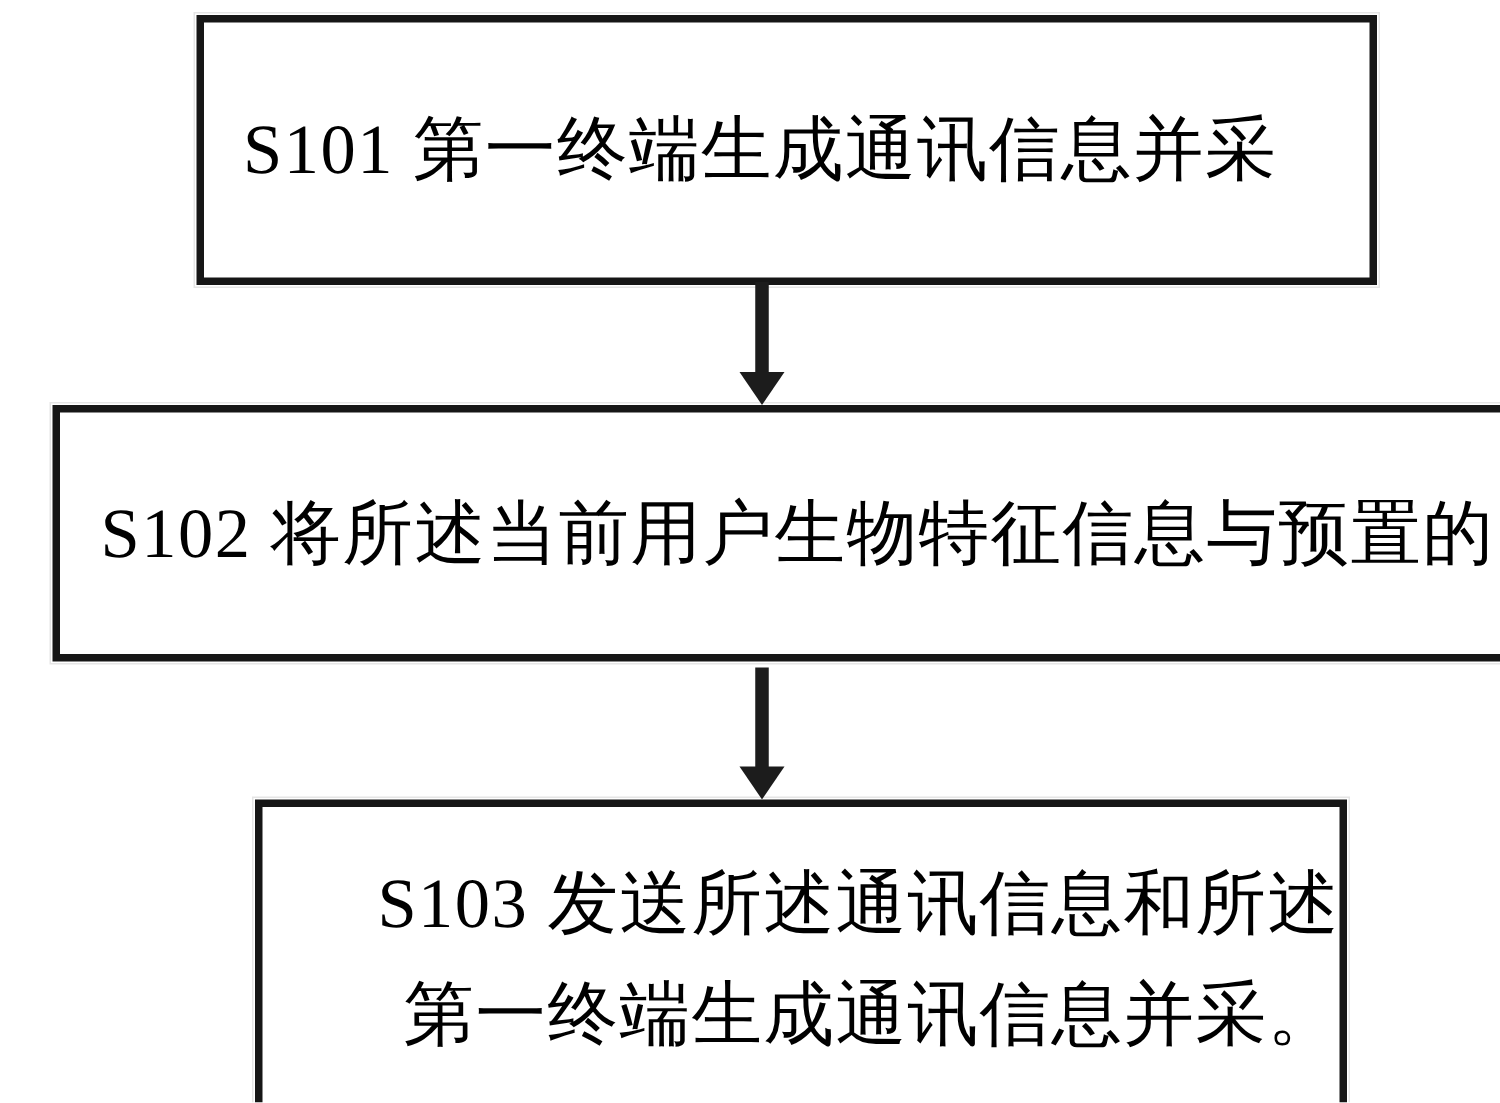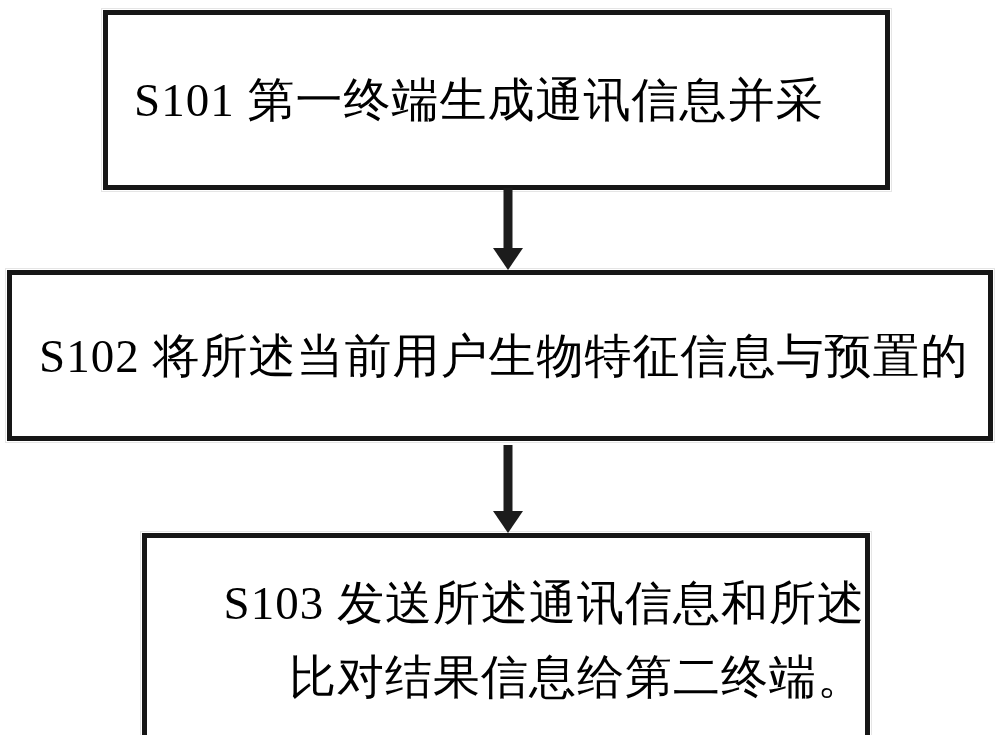--- a/index.html
+++ b/index.html
@@ -19,20 +19,21 @@
   .flow-box {
     position: absolute;
     box-sizing: border-box;
     background: #ffffff;
     border: 5px solid #161616;
     display: flex;
     flex-direction: column;
     justify-content: center;
     outline: 1px solid rgba(0,0,0,0.10);
     outline-offset: 1px;
+    margin-left: 28px;
   }
   .flow-box .line {
     font-size: 47px;
     line-height: 74px;
     letter-spacing: 1px;
     white-space: nowrap;
     font-weight: 500;
   }
   #box-s101 { left: 103px; top: 10px;  width: 787px; height: 180px; padding-left: 26px; }
   #box-s102 { left: 7px;   top: 270px; width: 986px; height: 171px; padding-left: 27px; }
@@ -84,16 +85,16 @@
     <div class="line">S102 将所述当前用户生物特征信息与预置的</div>
   </div>
 
   <div class="arrow" id="arrow-2">
     <div class="stem"></div>
     <div class="head"></div>
   </div>
 
   <div class="flow-box" id="box-s103">
     <div class="line">S103 发送所述通讯信息和所述</div>
-    <div class="line">比对结果信息给第二终端。</div>
+    <div class="line">第一终端生成通讯信息并采。</div>
   </div>
 
 </div>
 
 </body></html>

